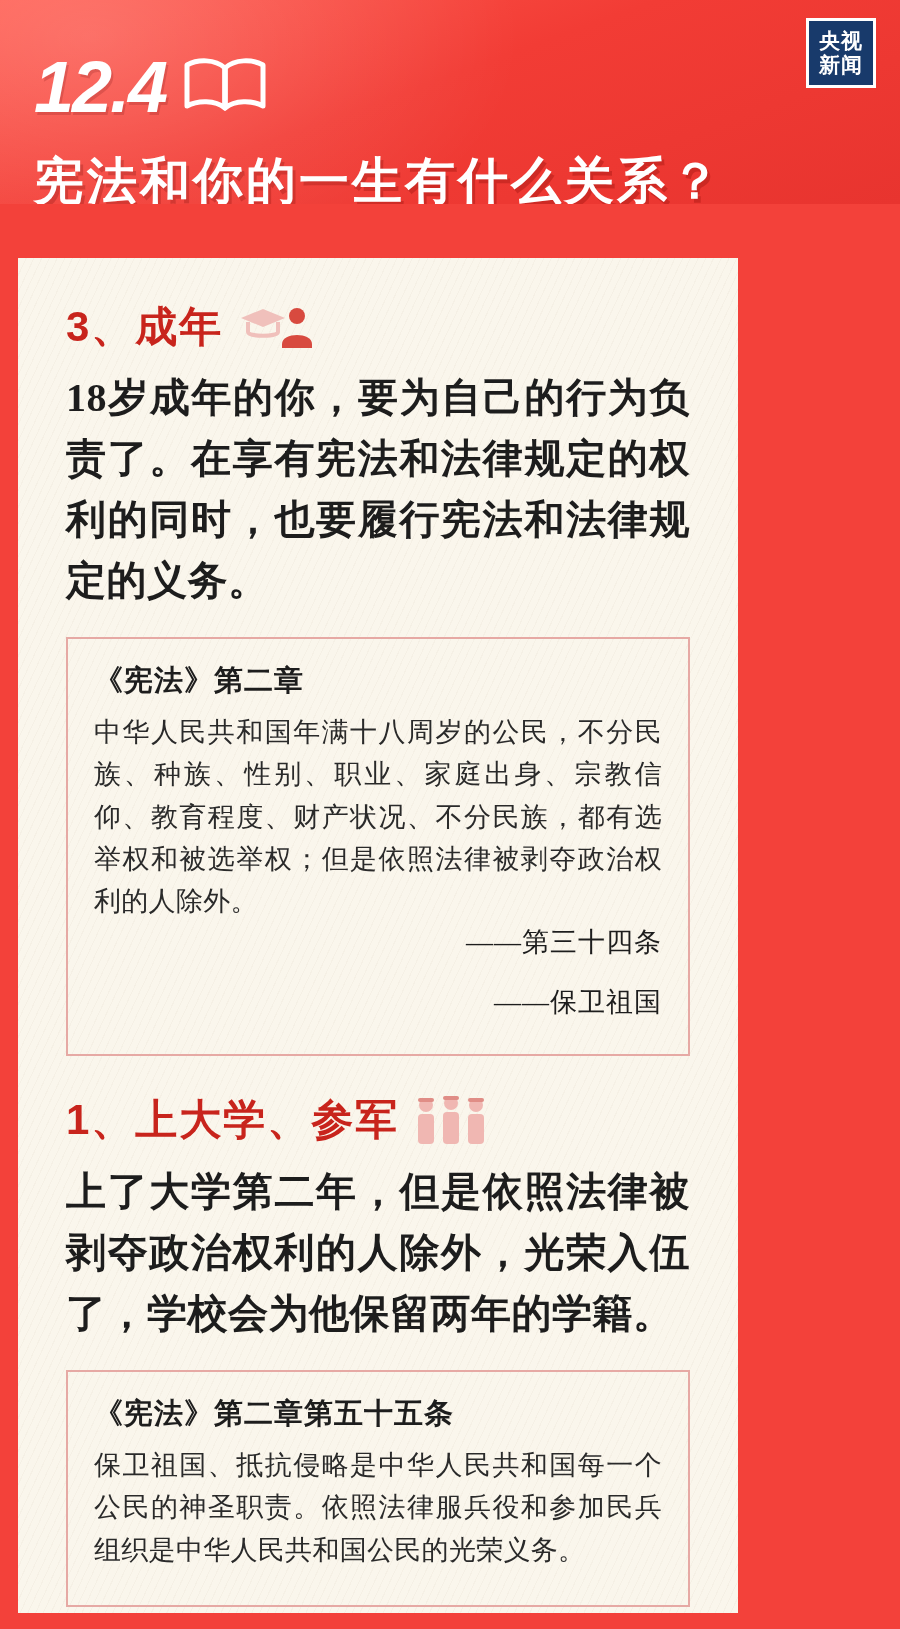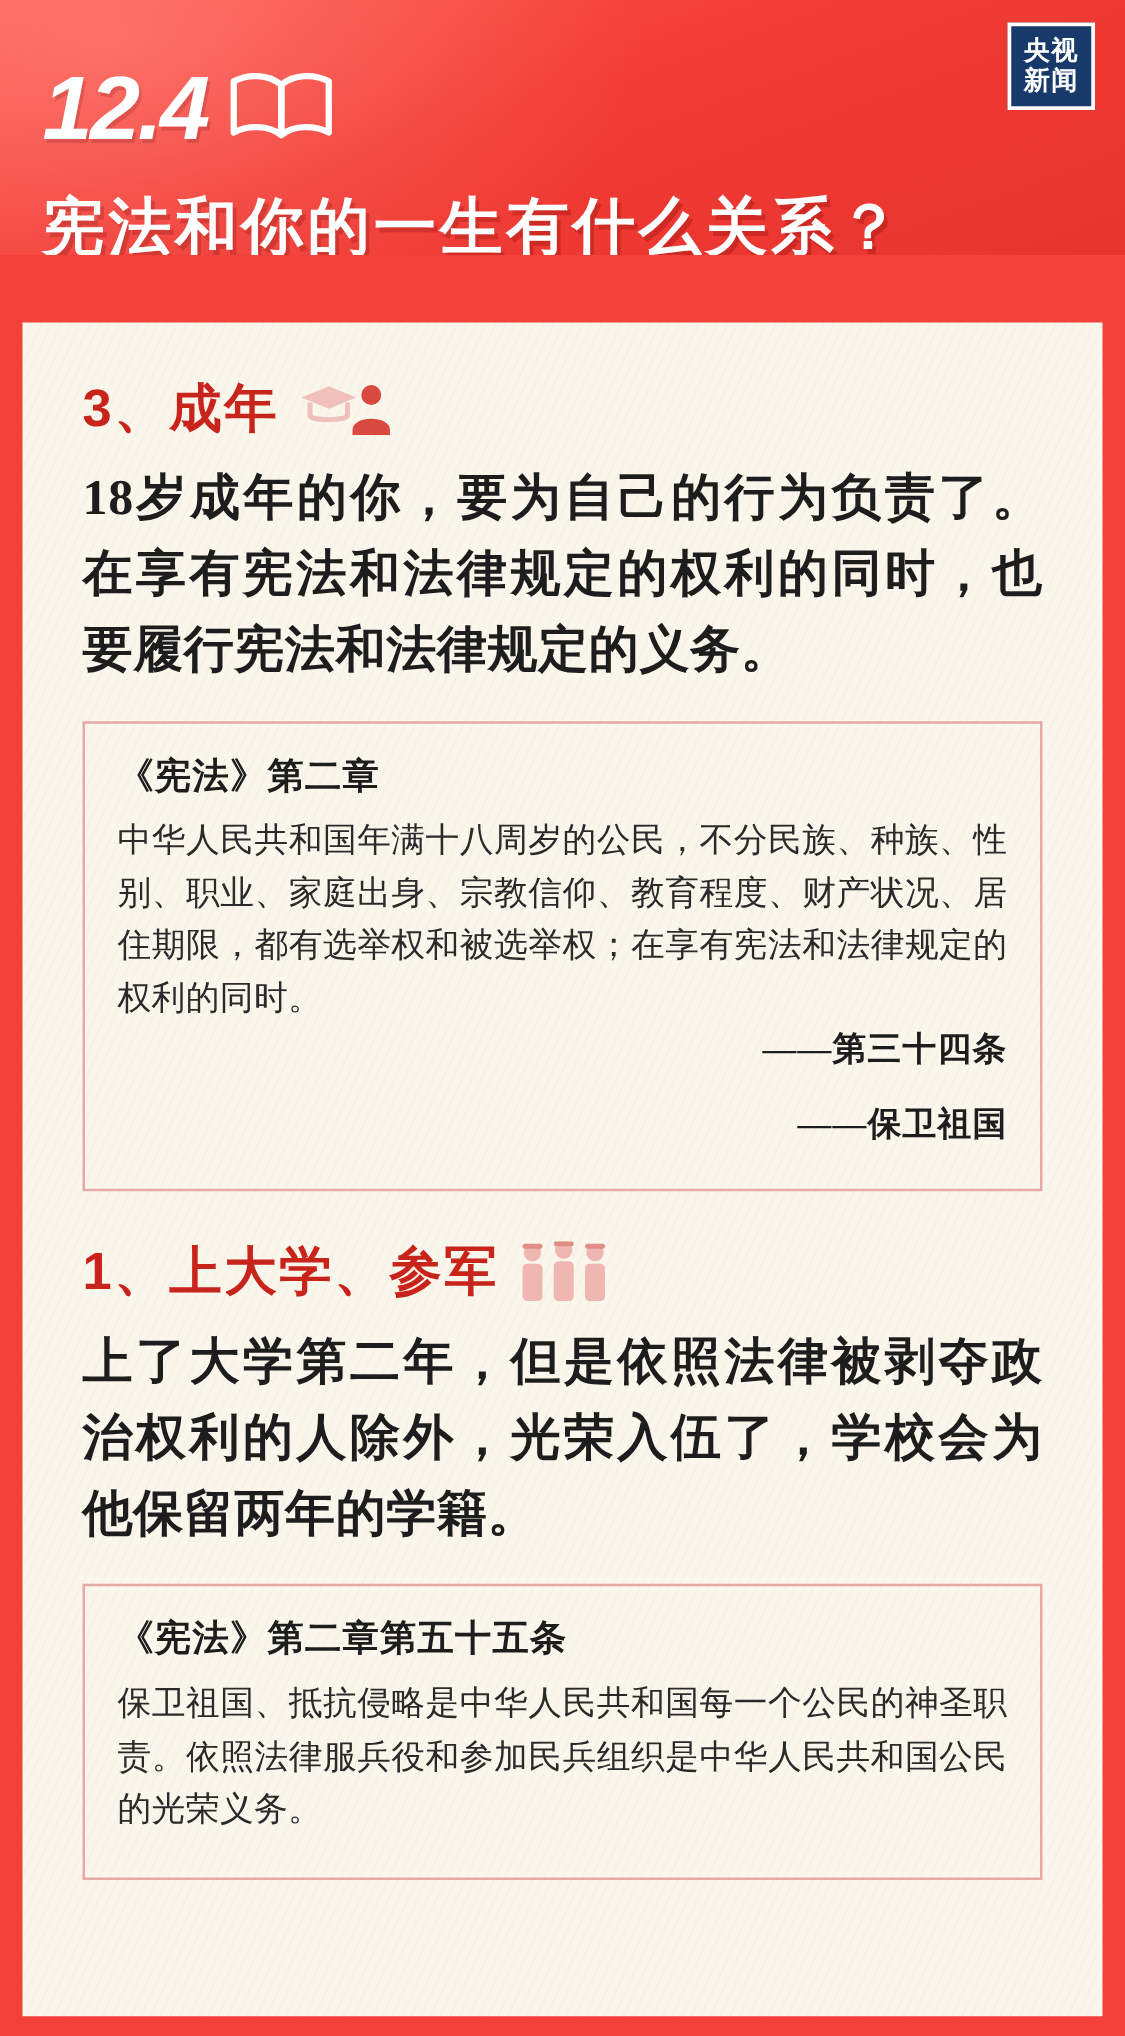--- a/index.html
+++ b/index.html
@@ -83,21 +83,21 @@
     letter-spacing: 3px;
     text-shadow: 3px 4px 0 rgba(155,18,14,0.38);
     white-space: nowrap;
   }
 
   
   .card {
     position: absolute;
     left: 18px;
     top: 258px;
-    width: 864px;
+    width: 720px;
     height: 1355px;
     background:
       repeating-linear-gradient(115deg, rgba(205,190,170,0.10) 0px, rgba(205,190,170,0.10) 1px, rgba(0,0,0,0) 1px, rgba(0,0,0,0) 7px),
       #faf6ec;
     box-sizing: border-box;
     padding: 46px 48px 0 48px;
     overflow: hidden;
   }
 
   .section { margin-bottom: 6px; }
@@ -141,21 +141,21 @@
   }
   .quote-text {
     font-size: 27px;
     line-height: 1.56;
     color: #2a2a2a;
     text-align: justify;
     letter-spacing: 0.3px;
   }
   .quote-src {
     font-size: 27px;
-    font-weight: bold;
+    font-weight: normal;
     color: #1d1d1d;
     text-align: right;
     letter-spacing: 1px;
     margin-top: 2px;
   }
   .quote-gap { height: 22px; }
 
   
   .icon-grad, .icon-people { display: block; }
 </style>
@@ -194,21 +194,21 @@
           <path d="M11 18 L11 28 C11 33, 41 33, 41 28 L41 18" fill="none" stroke="#f0c0bb" stroke-width="4"></path>
           <circle cx="60" cy="12" r="8" fill="#d84a3f"></circle>
           <path d="M45 40 C45 28, 75 28, 75 40 L75 44 L45 44 Z" fill="#d84a3f"></path>
         </svg>
       </span>
     </div>
     <p class="sec-body">18岁成年的你，要为自己的行为负责了。在享有宪法和法律规定的权利的同时，也要履行宪法和法律规定的义务。</p>
 
     <div class="quote-box">
       <div class="quote-title">《宪法》第二章</div>
-      <div class="quote-text">中华人民共和国年满十八周岁的公民，不分民族、种族、性别、职业、家庭出身、宗教信仰、教育程度、财产状况、居住期限，都有选举权和被选举权；在享有宪法和法律规定的权利的同时。</div>
+      <div class="quote-text">中华人民共和国年满十八周岁的公民，不分民族、种族、性别、职业、家庭出身、宗教信仰、教育程度、财产状况、不分民族，都有选举权和被选举权；但是依照法律被剥夺政治权利的人除外。</div>
       <div class="quote-src">——第三十四条</div>
       <div class="quote-gap"></div>
       <div class="quote-src">——保卫祖国</div>
     </div>
   </div>
 
   <div class="section">
     <div class="sec-head">
       <div class="sec-title">1、上大学、参军</div>
       <span>

